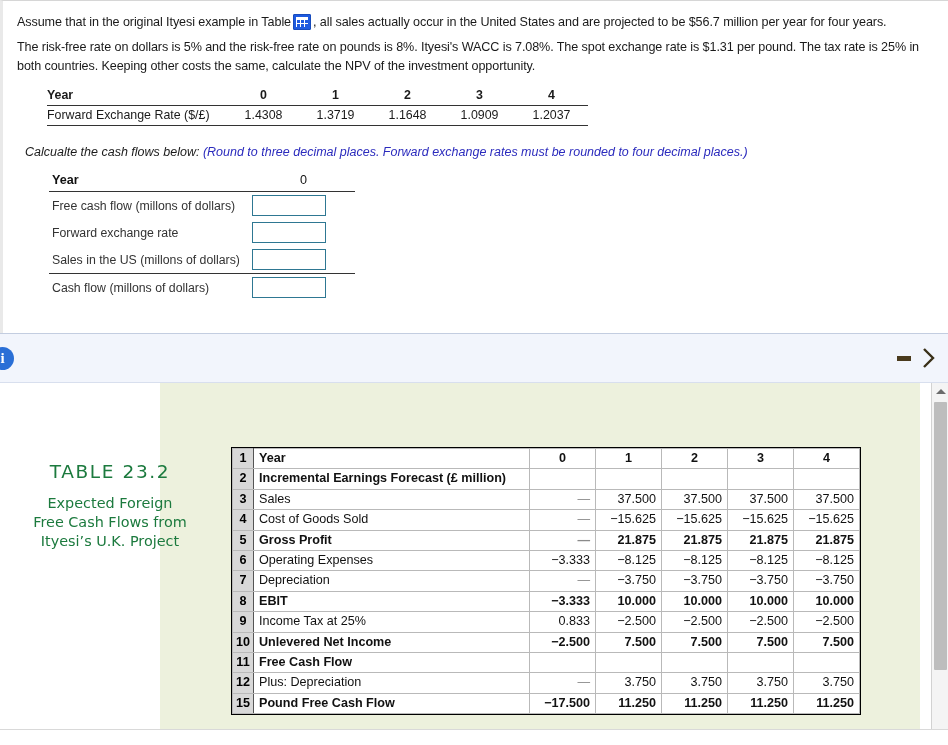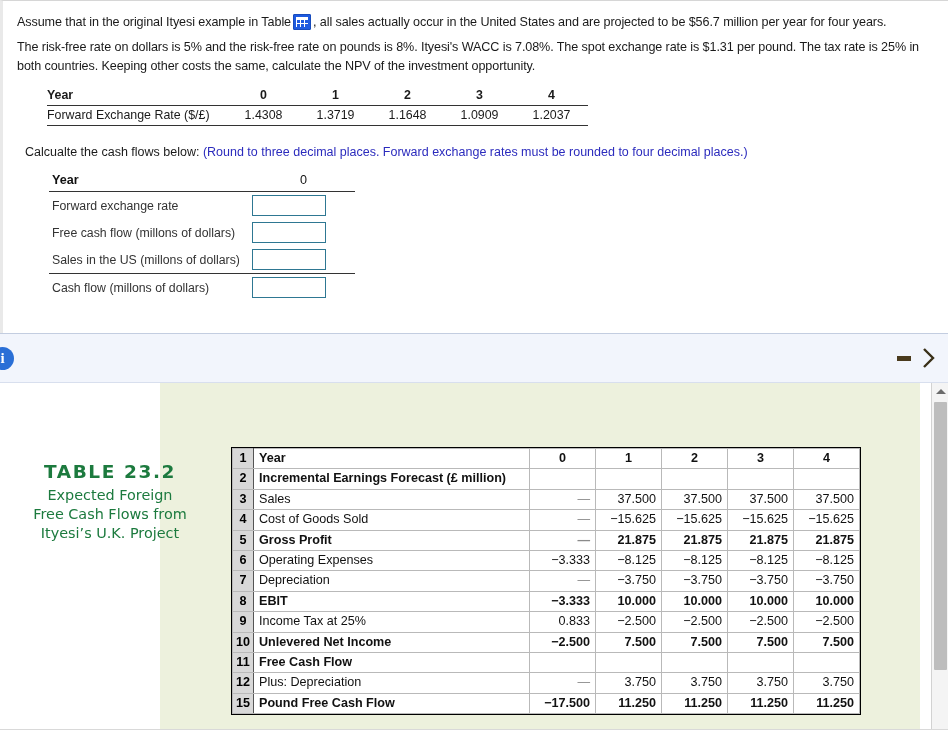--- a/index.html
+++ b/index.html
@@ -80,20 +80,21 @@
     border-bottom: 1.4px solid #333;
   }
   .fx-table .lbl { text-align: left; padding-right: 18px; }
   .fx-table .num { text-align: center; width: 72px; }
   .fx-table tbody td { border-bottom: 1.4px solid #333; }
 
   .calc-line {
     margin: 19px 0 0 8px;
     font-size: 12.5px;
     color: #1a1a1a;
+    font-style: italic;
   }
   .calc-line .hint { color: #2b2bbd; }
 
   
   .ans-table {
     margin: 14px 0 0 32px;
     border-collapse: collapse;
     font-size: 12.3px;
     color: #333;
   }
@@ -195,25 +196,25 @@
 
   .tbl-caption {
     position: absolute;
     left: 10px; top: 78px;
     width: 200px;
     text-align: center;
     color: #1c7a3e;
     font-family: "DejaVu Sans", sans-serif;
   }
   .tbl-caption .t-num {
-    font-weight: bold;
+    font-weight: normal;
     font-size: 18.5px;
     letter-spacing: 1.6px;
     display: block;
-    margin-bottom: 4px;
+    margin-bottom: 12px;
   }
   .tbl-caption .t-sub {
     font-weight: normal;
     font-size: 14.4px;
     line-height: 19px;
     display: block;
   }
 
   .grid-wrap {
     position: absolute;
@@ -337,27 +338,27 @@
 
       <table class="ans-table">
         <thead>
           <tr>
             <th class="hdr-lbl">Year</th>
             <th class="hdr-num">0</th>
           </tr>
         </thead>
         <tbody>
           <tr>
-            <td class="rlabel">Forward exchange rate</td>
+            <td class="rlabel">Free cash flow (millons of dollars)</td>
             <td class="rinput">
               <input class="ans-box" type="text" value="" style="">
             </td>
           </tr>
           <tr>
-            <td class="rlabel">Free cash flow (millons of dollars)</td>
+            <td class="rlabel">Forward exchange rate</td>
             <td class="rinput">
               <input class="ans-box" type="text" value="" style="">
             </td>
           </tr>
           <tr class="sep">
             <td class="rlabel">Sales in the US (millons of dollars)</td>
             <td class="rinput">
               <input class="ans-box" type="text" value="" style="">
             </td>
           </tr>

